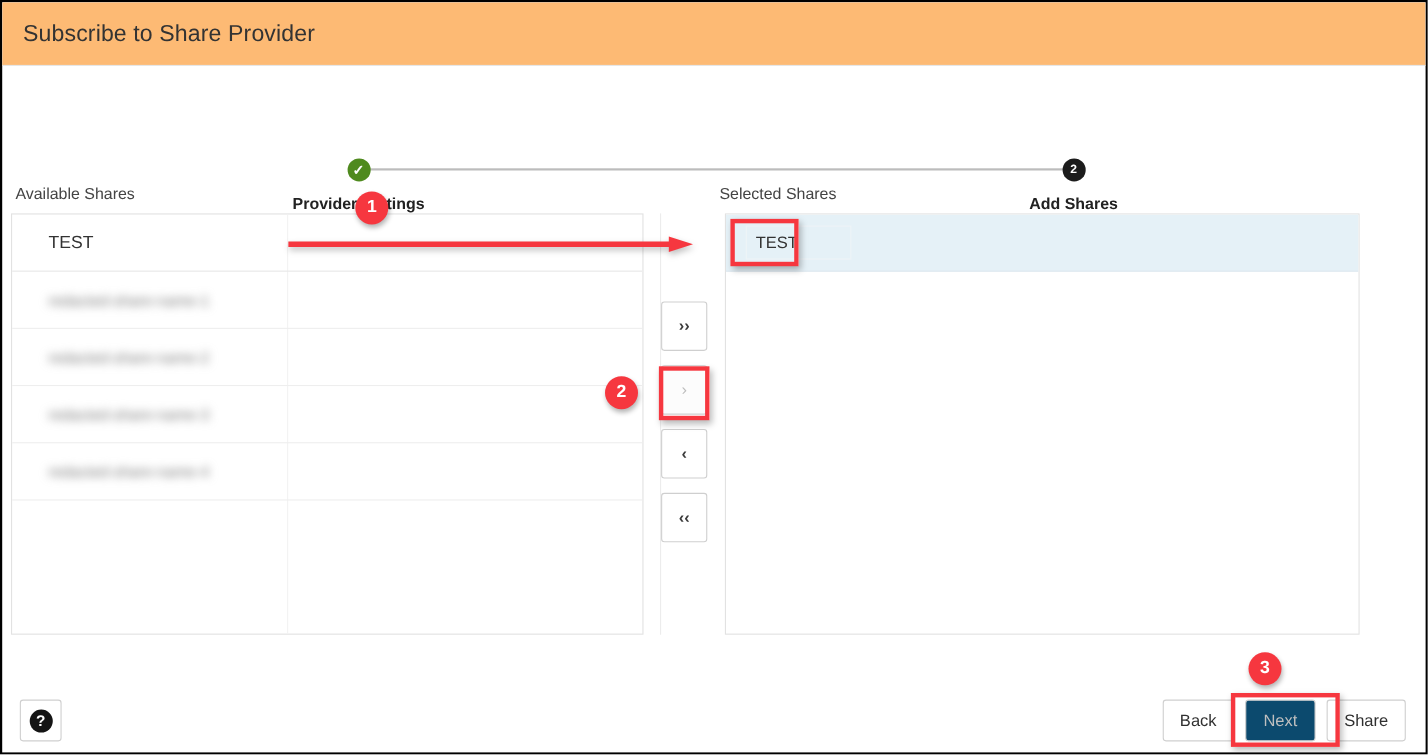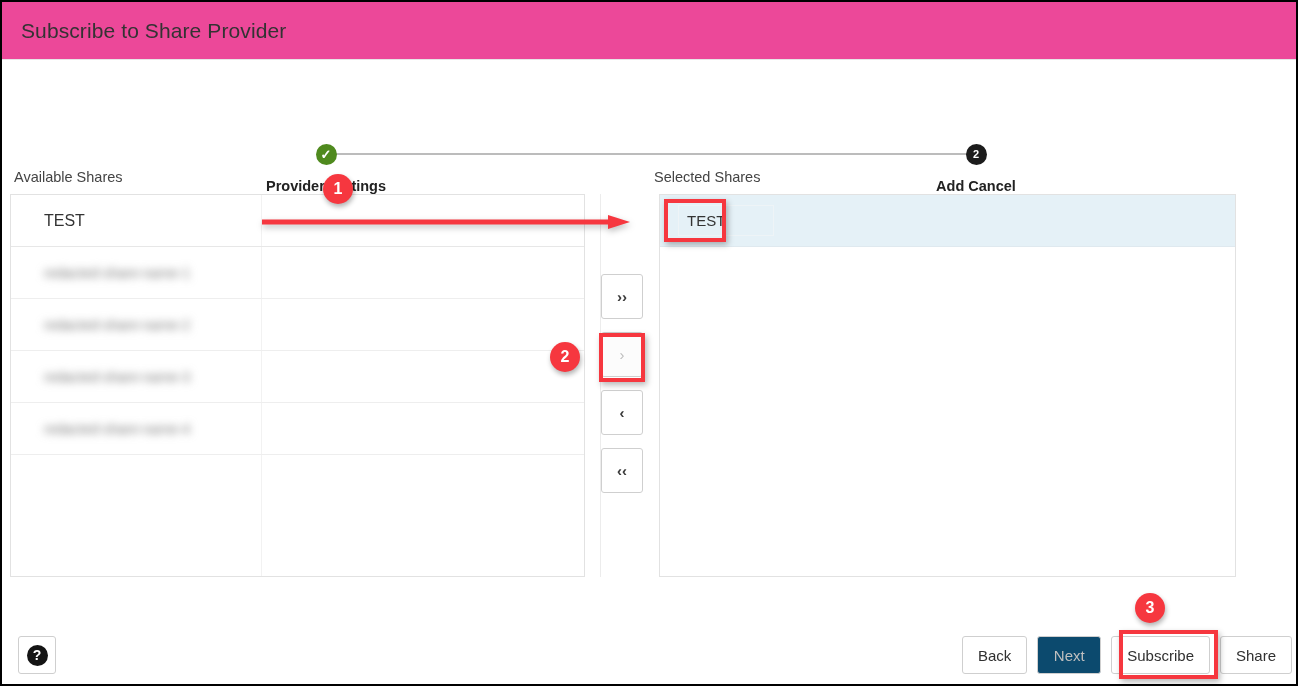--- a/index.html
+++ b/index.html
@@ -20,21 +20,21 @@
     border: 2px solid #000000;
     overflow: hidden;
   }
 
   
   .titlebar {
     position: absolute;
     left: 0; top: 0;
     width: 1294px;
     height: 58px;
-    background: #ec4899;
+    background: #fdba74;
     border-bottom: 1px solid #e6e6e6;
     display: flex;
     align-items: center;
   }
   .title-text {
     margin-left: 19px;
     font-size: 21px;
     color: #333333;
     font-weight: 400;
     letter-spacing: .1px;
@@ -229,21 +229,21 @@
     font-size: 14px;
     font-weight: bold;
     display: flex;
     align-items: center;
     justify-content: center;
     line-height: 1;
   }
 
   .footer-actions {
     position: absolute;
-    right: 4px;
+    right: 18px;
     top: 634px;
     display: flex;
     gap: 10px;
   }
   .action-btn {
     height: 38px;
     min-width: 64px;
     padding: 0 15px;
     border: 1px solid #cfcfcf;
     border-radius: 3px;
@@ -319,21 +319,21 @@
 
     <div class="step step-1">
       <div class="step-circle done">
         <span class="check-glyph">✓</span>
       </div>
       <div class="step-label">Provider Settings</div>
     </div>
 
     <div class="step step-2">
       <div class="step-circle active">2</div>
-      <div class="step-label">Add Cancel</div>
+      <div class="step-label">Add Shares</div>
     </div>
   </div>
 
   <div class="panel-caption cap-available">Available Shares</div>
   <div class="panel-caption cap-selected">Selected Shares</div>
 
   <div class="available-list">
     <div class="avail-col-divider"></div>
 
     <div class="avail-row header-row">
@@ -368,21 +368,20 @@
     </div>
   </div>
 
   <div class="footer-help">
     <div class="help-circle">?</div>
   </div>
 
   <div class="footer-actions">
     <button class="action-btn">Back</button>
     <button class="action-btn disabled">Next</button>
-    <button class="action-btn">Subscribe</button>
     <button class="action-btn">Share</button>
   </div>
 
   <svg class="anno-arrow" viewBox="0 0 368 16" xmlns="http://www.w3.org/2000/svg">
     <line x1="0" y1="8" x2="350" y2="8" stroke="#f6373f" stroke-width="5"></line>
     <polygon points="346,1 368,8 346,15" fill="#f6373f"></polygon>
   </svg>
 
   <div class="anno-box box-selected-chip"></div>
   <div class="anno-box box-xfer-single"></div>

